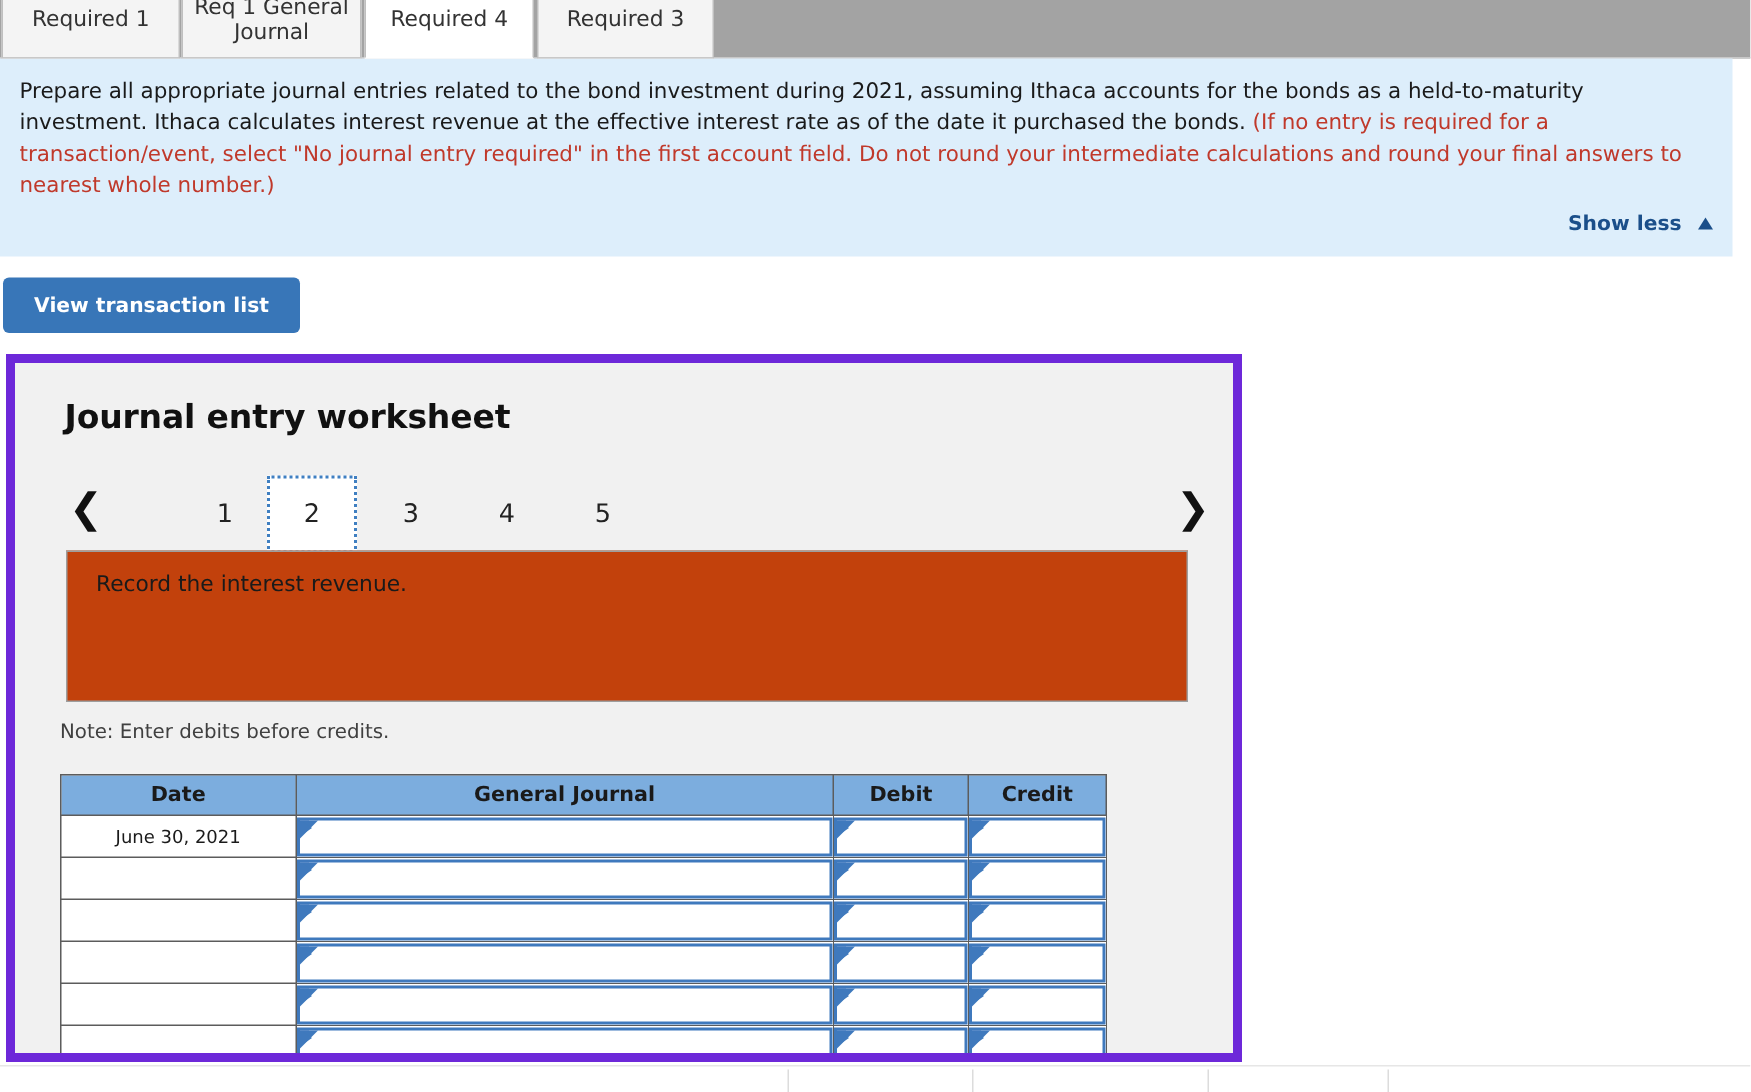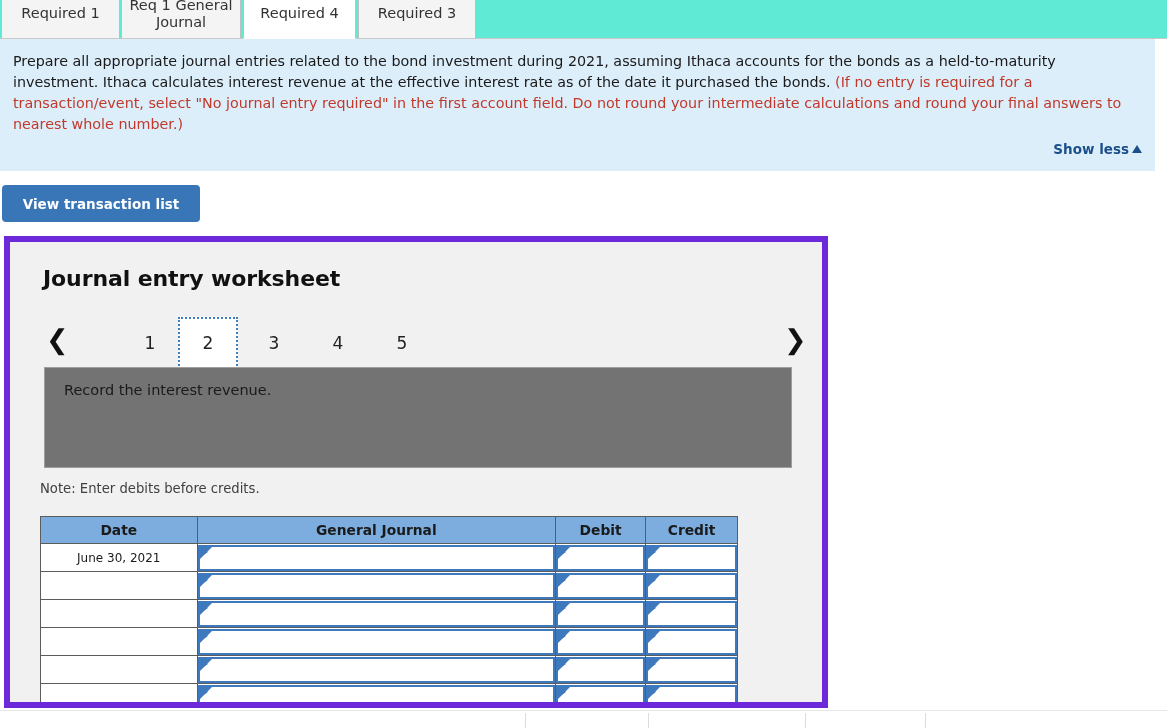--- a/index.html
+++ b/index.html
@@ -8,21 +8,21 @@
     width: 1167px; height: 728px;
     overflow: hidden;
     background: #ffffff;
     font-family: "DejaVu Sans", "Liberation Sans", sans-serif;
   }
   #root { position: relative; width: 1167px; height: 728px; background:#fff; }
 
   
   .tabbar {
     position: absolute; left: 0; top: 0; width: 1167px; height: 39px;
-    background: #5eead4;
+    background: #a3a3a3;
   }
   .tabbar .baseline {
     position: absolute; left: 0; bottom: 0; width: 1167px; height: 1px;
     background: #c8c8c8;
   }
   .tab {
     position: absolute; top: -11px; height: 50px;
     background: #f4f4f4;
     border-left: 1px solid #bfbfbf;
     border-right: 1px solid #bfbfbf;
@@ -53,21 +53,21 @@
   }
   .instr-text {
     font-size: 14.3px; line-height: 21px; color: #1a1a1a;
     margin: 0;
   }
   .instr-text .red { color: #c0392b; }
   .showless {
     position: absolute; right: 13px; bottom: 14px;
     font-size: 13.5px; font-weight: bold; color: #1b4f8a;
     cursor: pointer; user-select: none;
-    display: flex; align-items: center; gap: 1px;
+    display: flex; align-items: center; gap: 9px;
   }
   .showless .caret {
     display: inline-block;
     width: 0; height: 0;
     border-left: 5px solid transparent;
     border-right: 5px solid transparent;
     border-bottom: 8px solid #1b4f8a;
     margin-left: 2px; position: relative; top: 0px;
   }
 
@@ -113,21 +113,21 @@
   }
   .pg-num.active {
     background: #ffffff;
     border: 2px dotted #3f7fc1;
   }
 
   
   .descbox {
     position: absolute; left: 34px; top: 125px;
     width: 748px; height: 101px;
-    background: #737373; border: 1px solid #9e9e9e;
+    background: #c2410c; border: 1px solid #9e9e9e;
   }
   .descbox .txt {
     position: absolute; left: 19px; top: 14px;
     font-size: 14.5px; color: #1a1a1a;
   }
   .note {
     position: absolute; left: 30px; top: 239px;
     font-size: 13.2px; color: #404040;
   }
 

